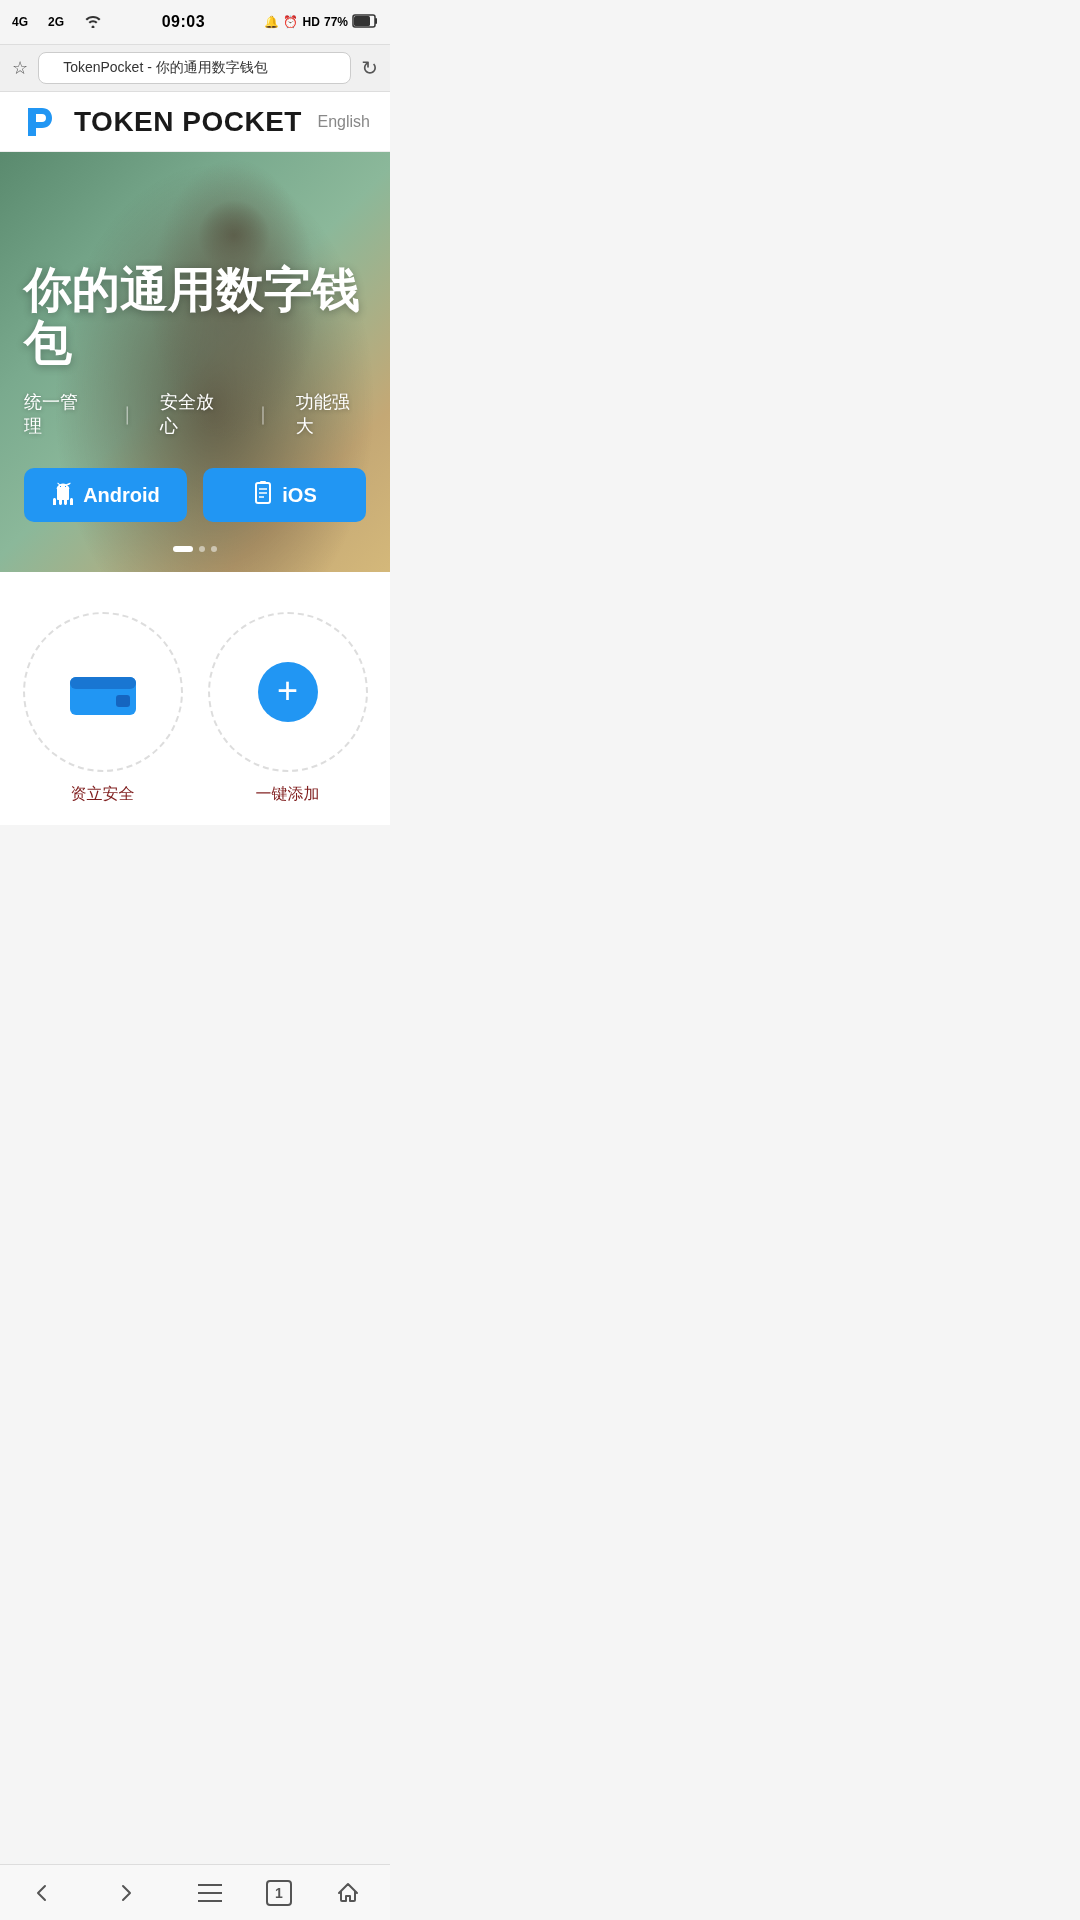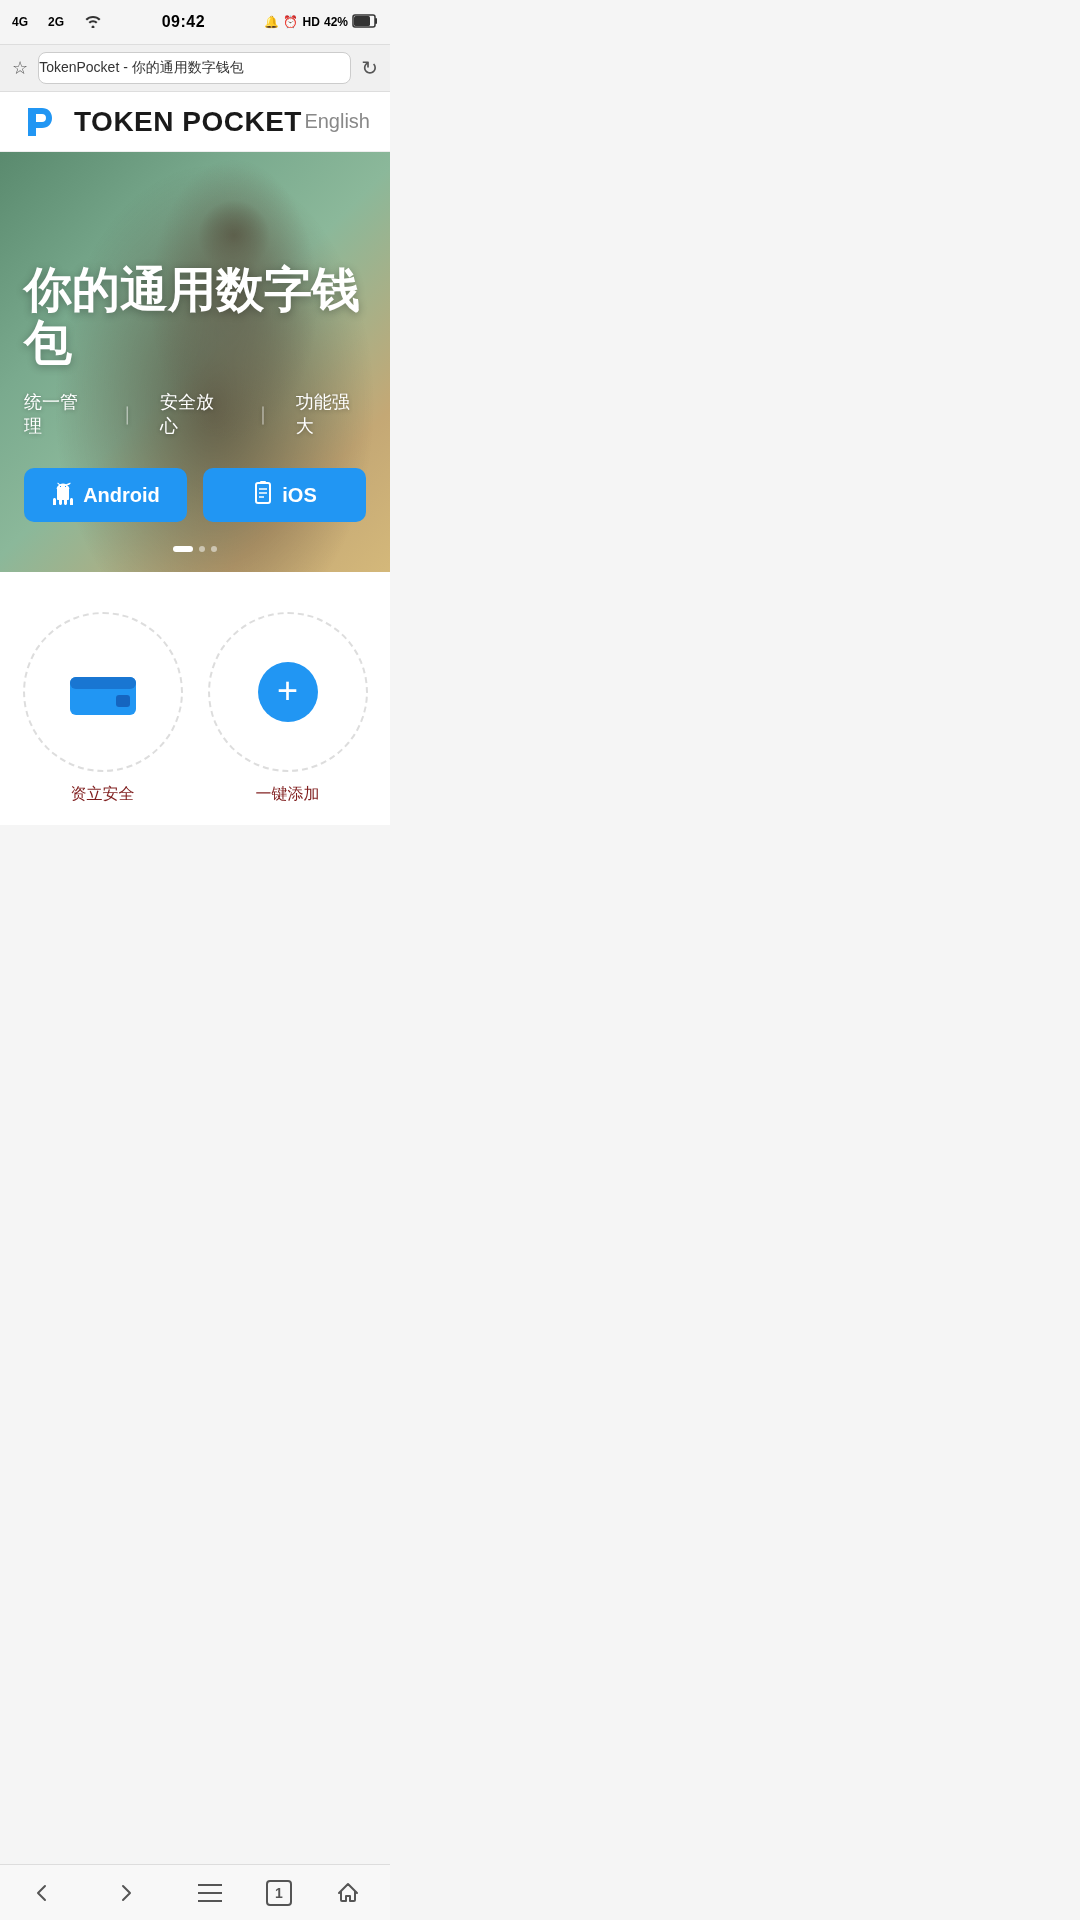--- a/index.html
+++ b/index.html
@@ -56,21 +56,21 @@
     }
     .browser-star {
       font-size: 18px;
       color: #555;
     }
     .browser-url {
       flex: 1;
       background: white;
       border: 1px solid #ccc;
       border-radius: 8px;
-      padding: 6px 0;
+      padding: 6px 24px;
       font-size: 14px;
       color: #333;
     }
     .browser-reload {
       font-size: 20px;
       color: #555;
     }
 
     
     .nav-header {
@@ -91,21 +91,21 @@
       width: 44px;
       height: 44px;
     }
     .logo-text {
       font-size: 28px;
       font-weight: 800;
       color: #1a1a1a;
       letter-spacing: 0.5px;
     }
     .lang-btn {
-      font-size: 20px;
+      font-size: 16px;
       color: #888;
       background: none;
       border: none;
       cursor: pointer;
     }
 
     
     .hero {
       position: relative;
       width: 100%;
@@ -283,26 +283,26 @@
 <div class="status-bar">
   <div class="status-left">
     <span>4G</span>
     <span>2G</span>
     <span>
       <svg width="18" height="14" viewBox="0 0 18 14" fill="none">
         <path d="M9 11.5a1.5 1.5 0 1 1 0 3 1.5 1.5 0 0 1 0-3zm-4.5-3.5a6.36 6.36 0 0 1 9 0l-1.5 1.5a4.24 4.24 0 0 0-6 0L4.5 8zm-3-3a10.6 10.6 0 0 1 15 0L15 6.5a8.48 8.48 0 0 0-12 0L1.5 5z" fill="#333"></path>
       </svg>
     </span>
   </div>
-  <div class="status-center">09:42</div>
+  <div class="status-center">09:03</div>
   <div class="status-right">
     <span>🔔</span>
     <span>⏰</span>
     <span>HD</span>
-    <span>42%</span>
+    <span>77%</span>
     <span>
       <svg width="26" height="14" viewBox="0 0 26 14" fill="none">
         <rect x="1" y="1" width="22" height="12" rx="2" stroke="#333" stroke-width="1.5"></rect>
         <rect x="23" y="4" width="2" height="6" rx="1" fill="#333"></rect>
         <rect x="2" y="2" width="16" height="10" rx="1.5" fill="#333"></rect>
       </svg>
     </span>
   </div>
 </div>
 

